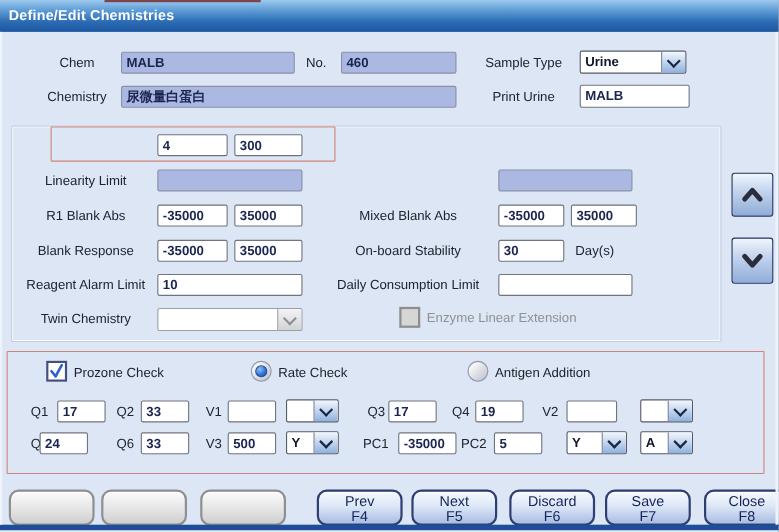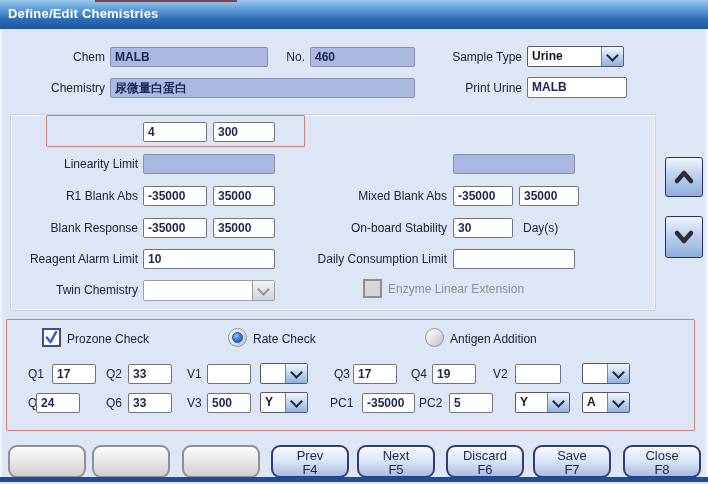--- a/index.html
+++ b/index.html
@@ -14,21 +14,21 @@
     position:absolute;left:0;top:0;width:708px;height:29px;
     background:linear-gradient(180deg,#9dc9ee 0%,#5f9dd6 32%,#2c6cb4 68%,#1c56a0 100%);
   }
   .titlebar .ttl{
     position:absolute;left:8px;top:6px;color:#ffffff;font-size:13px;font-weight:bold;
     letter-spacing:.2px;
   }
   .artifact{position:absolute;left:95px;top:0;width:142px;height:2px;background:#7e444e;}
   
   .lbl{position:absolute;font-size:12px;color:#20242e;line-height:20px;white-space:nowrap;}
-  .r{text-align:right;}
+  .r{text-align:center;}
   .gray-txt{color:#8f9196;}
   
   .fld{
     position:absolute;height:20px;box-sizing:border-box;
     background:#ffffff;border:1px solid #6f7480;border-radius:2px;
     font-size:12px;font-weight:bold;color:#1a2550;line-height:18px;padding:0 4px;
     overflow:hidden;white-space:nowrap;
   }
   .fld.disabled{background:#aab8e2;border-color:#8a90a8;color:#1a2550;}
   
@@ -71,21 +71,21 @@
     display:flex;align-items:center;justify-content:center;
   }
   
   .btn{
     position:absolute;top:445px;width:78px;height:33px;box-sizing:border-box;border-radius:9px;
     text-align:center;font-size:13px;color:#13245a;
   }
   .btn .l1{display:block;line-height:14px;margin-top:2px;}
   .btn .l2{display:block;line-height:14px;}
   .btn.blue{border:2px solid #2e3d72;background:linear-gradient(180deg,#f6f9fd 0%,#dde7f6 45%,#a9bce2 100%);
-    box-shadow:inset 0 1px 0 #ffffff;}
+    box-shadow:inset 0 1px 0 #ffffff;margin-left:17px;}
   .btn.gray{border:2px solid #8f8f8f;background:linear-gradient(180deg,#fbfbfb 0%,#e9e9e9 45%,#cfcfcf 100%);
     box-shadow:inset 0 1px 0 #ffffff;}
   .bottomstrip{position:absolute;left:0;top:477px;width:708px;height:5px;background:#1d4f99;}
   .edge{position:absolute;background:#eef3fb;}
 </style>
 </head>
 <body>
 
 <div id="app">
 

